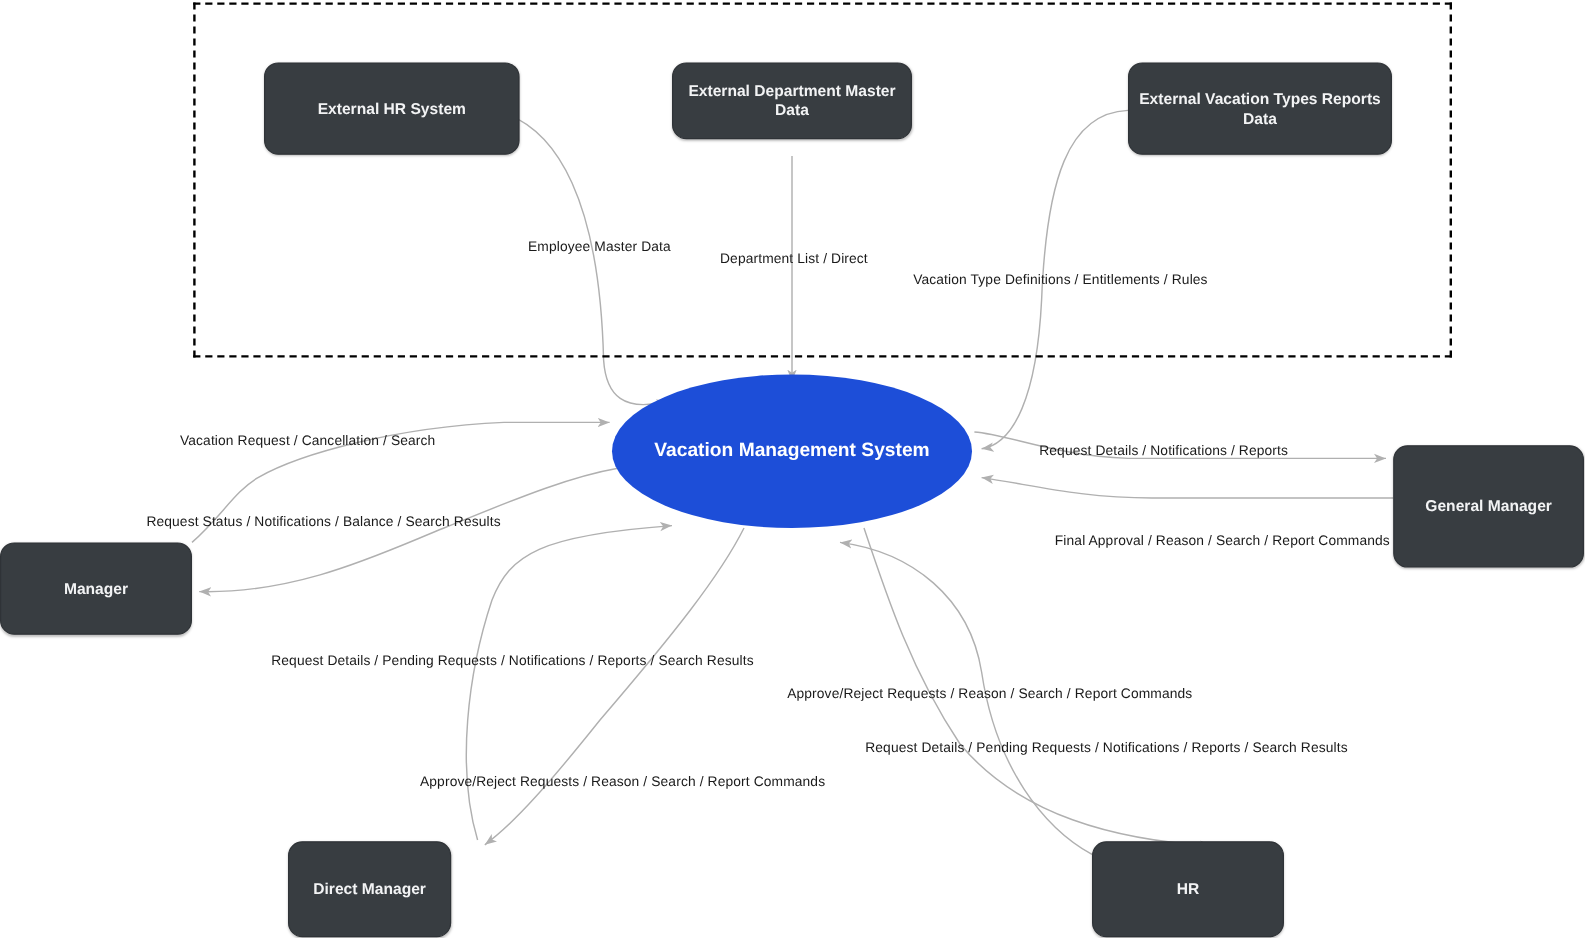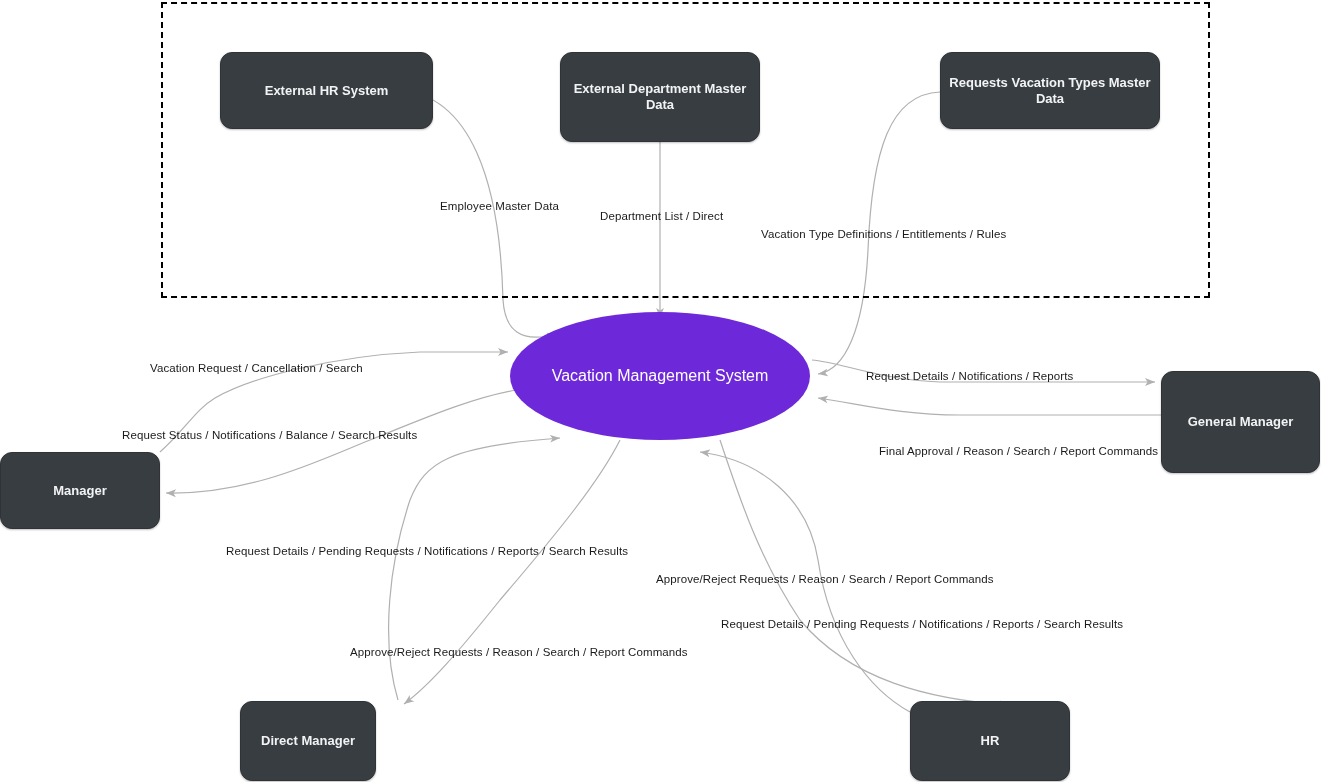--- a/index.html
+++ b/index.html
@@ -44,24 +44,24 @@
     z-index: 3;
   }
   .process {
     position: absolute;
     box-sizing: border-box;
     display: flex;
     align-items: center;
     justify-content: center;
     text-align: center;
     color: #ffffff;
-    background: #6d28d9;
+    background: #1d4ed8;
     border-radius: 50%;
     font-size: 16px;
-    font-weight: normal;
+    font-weight: bold;
     z-index: 3;
   }
   .boundary {
     position: absolute;
     box-sizing: border-box;
     border: 2px dashed #000000;
     background: transparent;
     z-index: 1;
   }
   .edge-label {
@@ -113,25 +113,25 @@
     </g>
   </svg>
 
   <div class="process" id="process-node" style="left: 510px; top: 312px; width: 300px; height: 128px;">
     <span>Vacation Management System</span>
   </div>
 
   <div class="node" id="node-0" style="left: 220px; top: 52px; width: 213px; height: 77px;">
     <span>External HR System</span>
   </div>
-  <div class="node" id="node-1" style="left: 560px; top: 52px; width: 200px; height: 90px;">
+  <div class="node" id="node-1" style="left: 560px; top: 52px; width: 200px; height: 64px;">
     <span>External Department Master Data</span>
   </div>
   <div class="node" id="node-2" style="left: 940px; top: 52px; width: 220px; height: 77px;">
-    <span>Requests Vacation Types Master Data</span>
+    <span>External Vacation Types Reports Data</span>
   </div>
   <div class="node" id="node-3" style="left: 0px; top: 452px; width: 160px; height: 77px;">
     <span>Manager</span>
   </div>
   <div class="node" id="node-4" style="left: 1161px; top: 371px; width: 159px; height: 102px;">
     <span>General Manager</span>
   </div>
   <div class="node" id="node-5" style="left: 240px; top: 701px; width: 136px; height: 80px;">
     <span>Direct Manager</span>
   </div>

